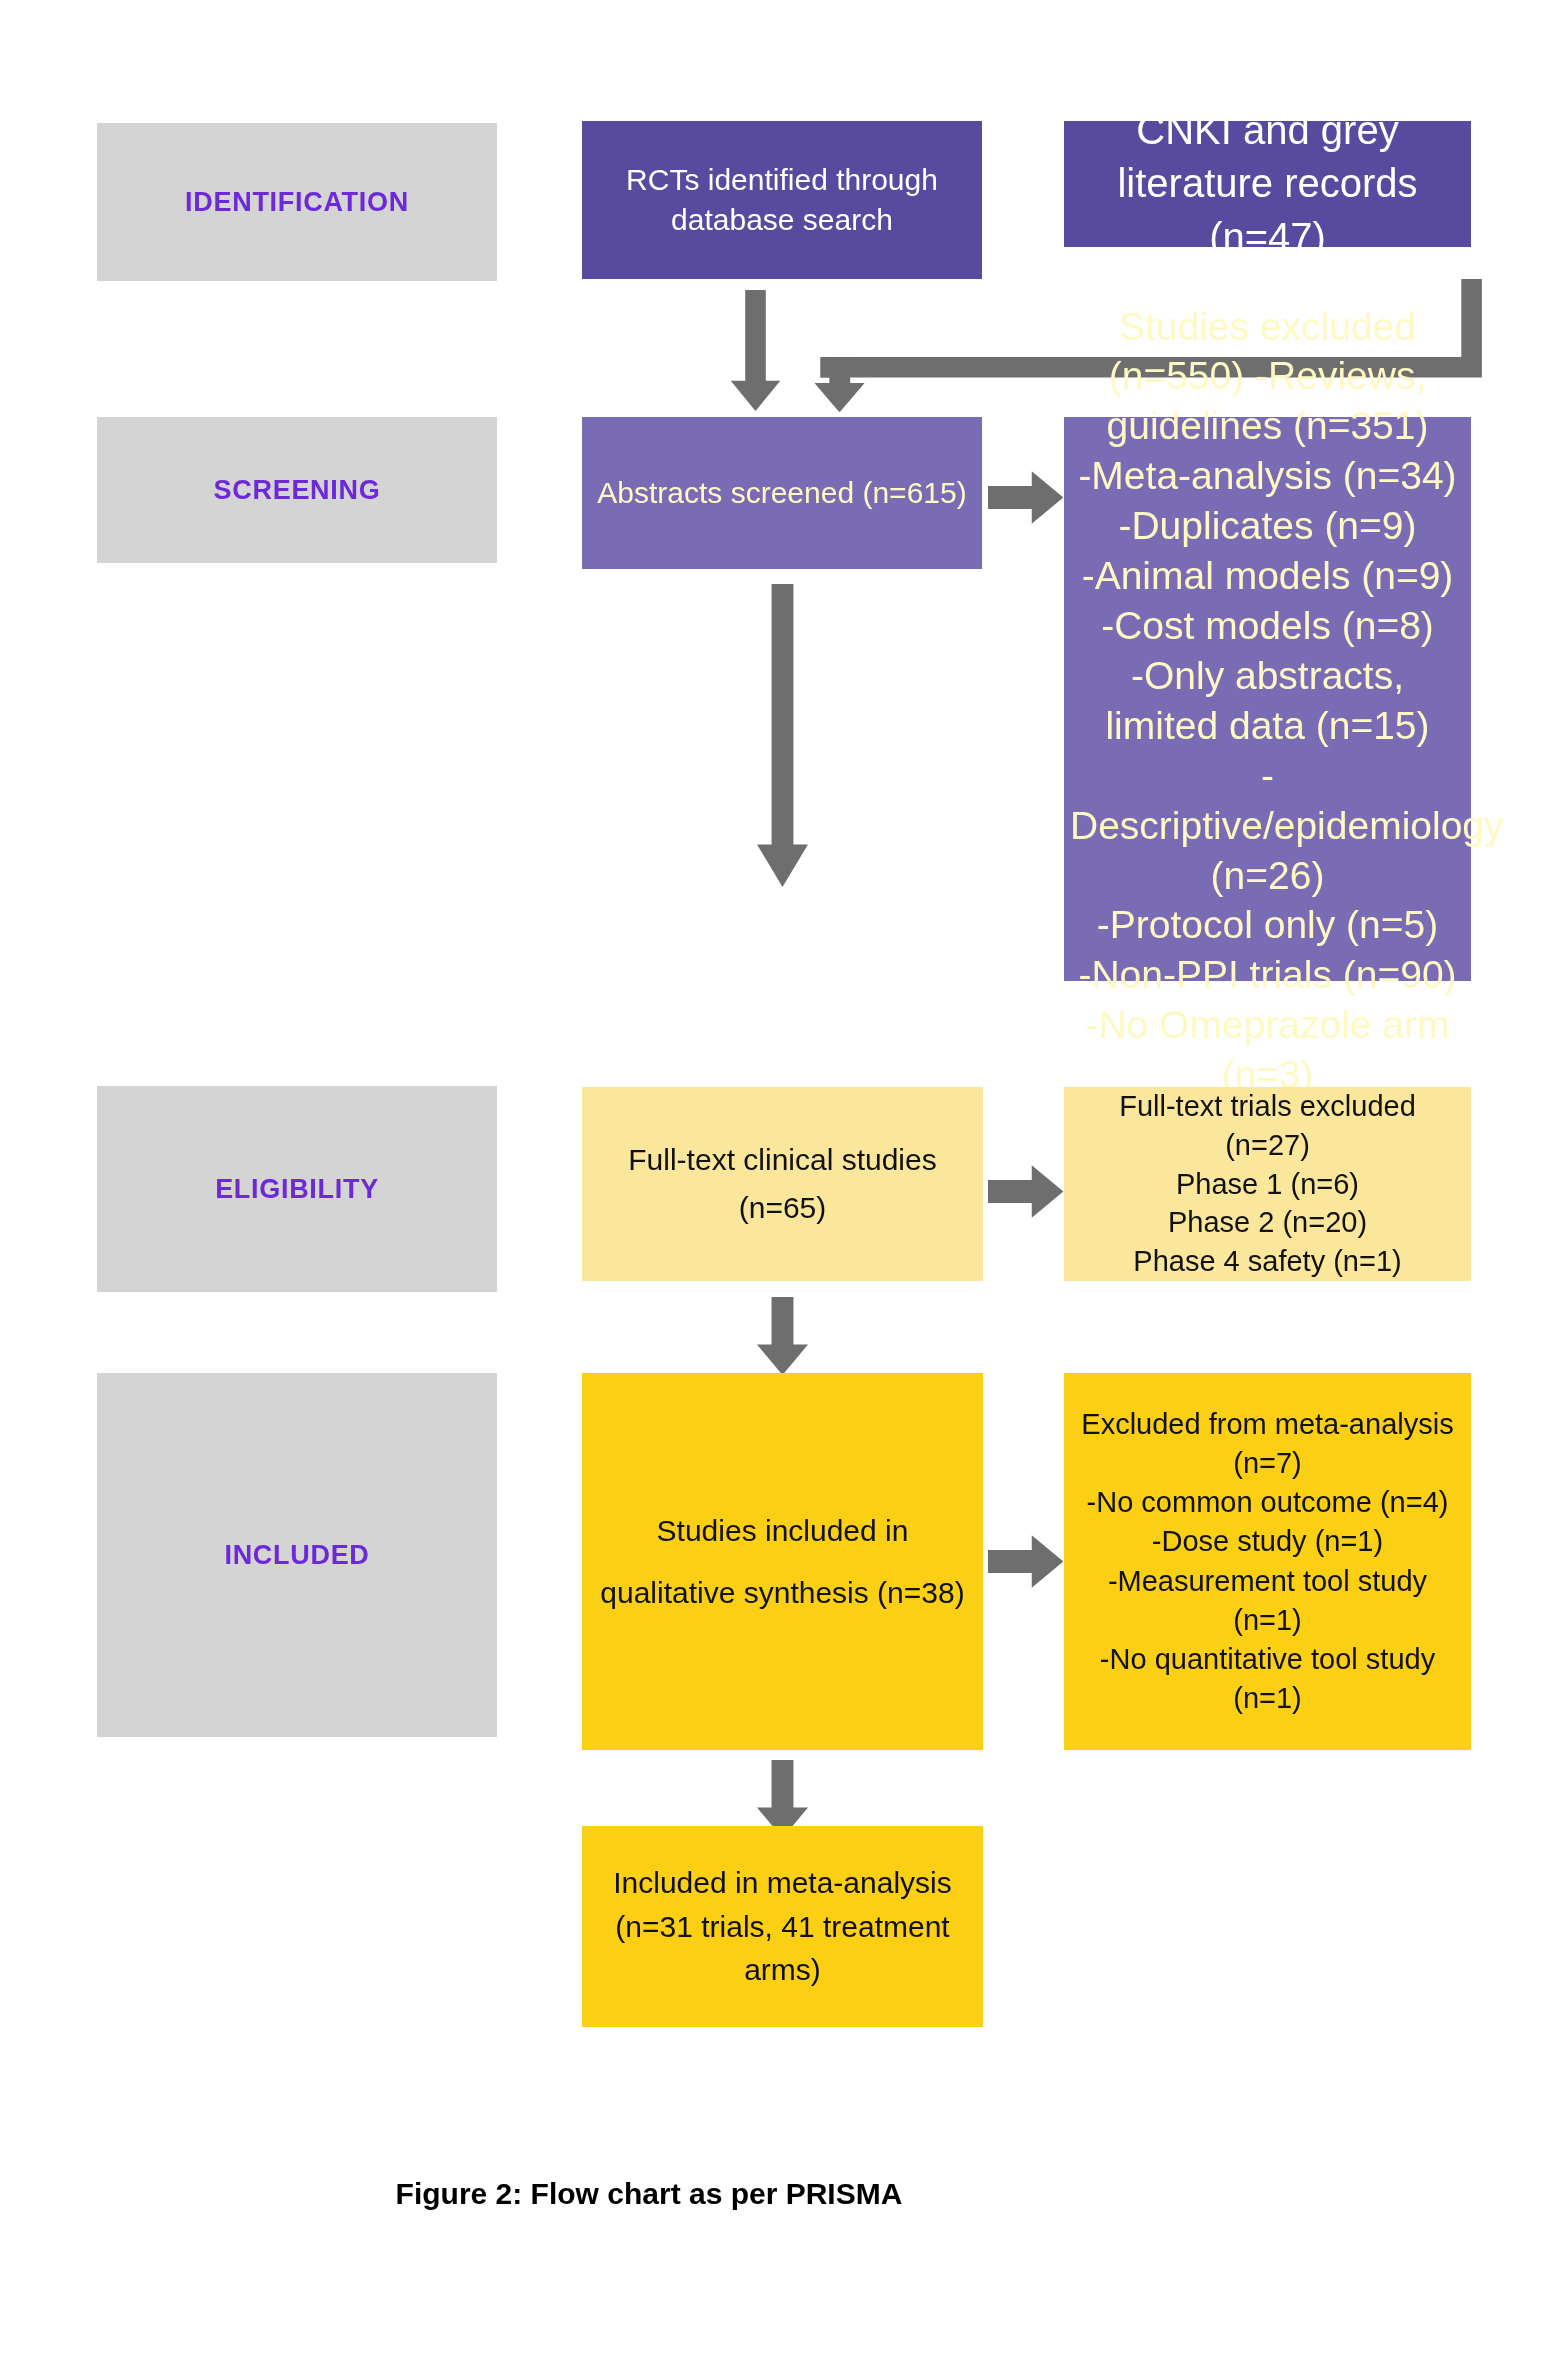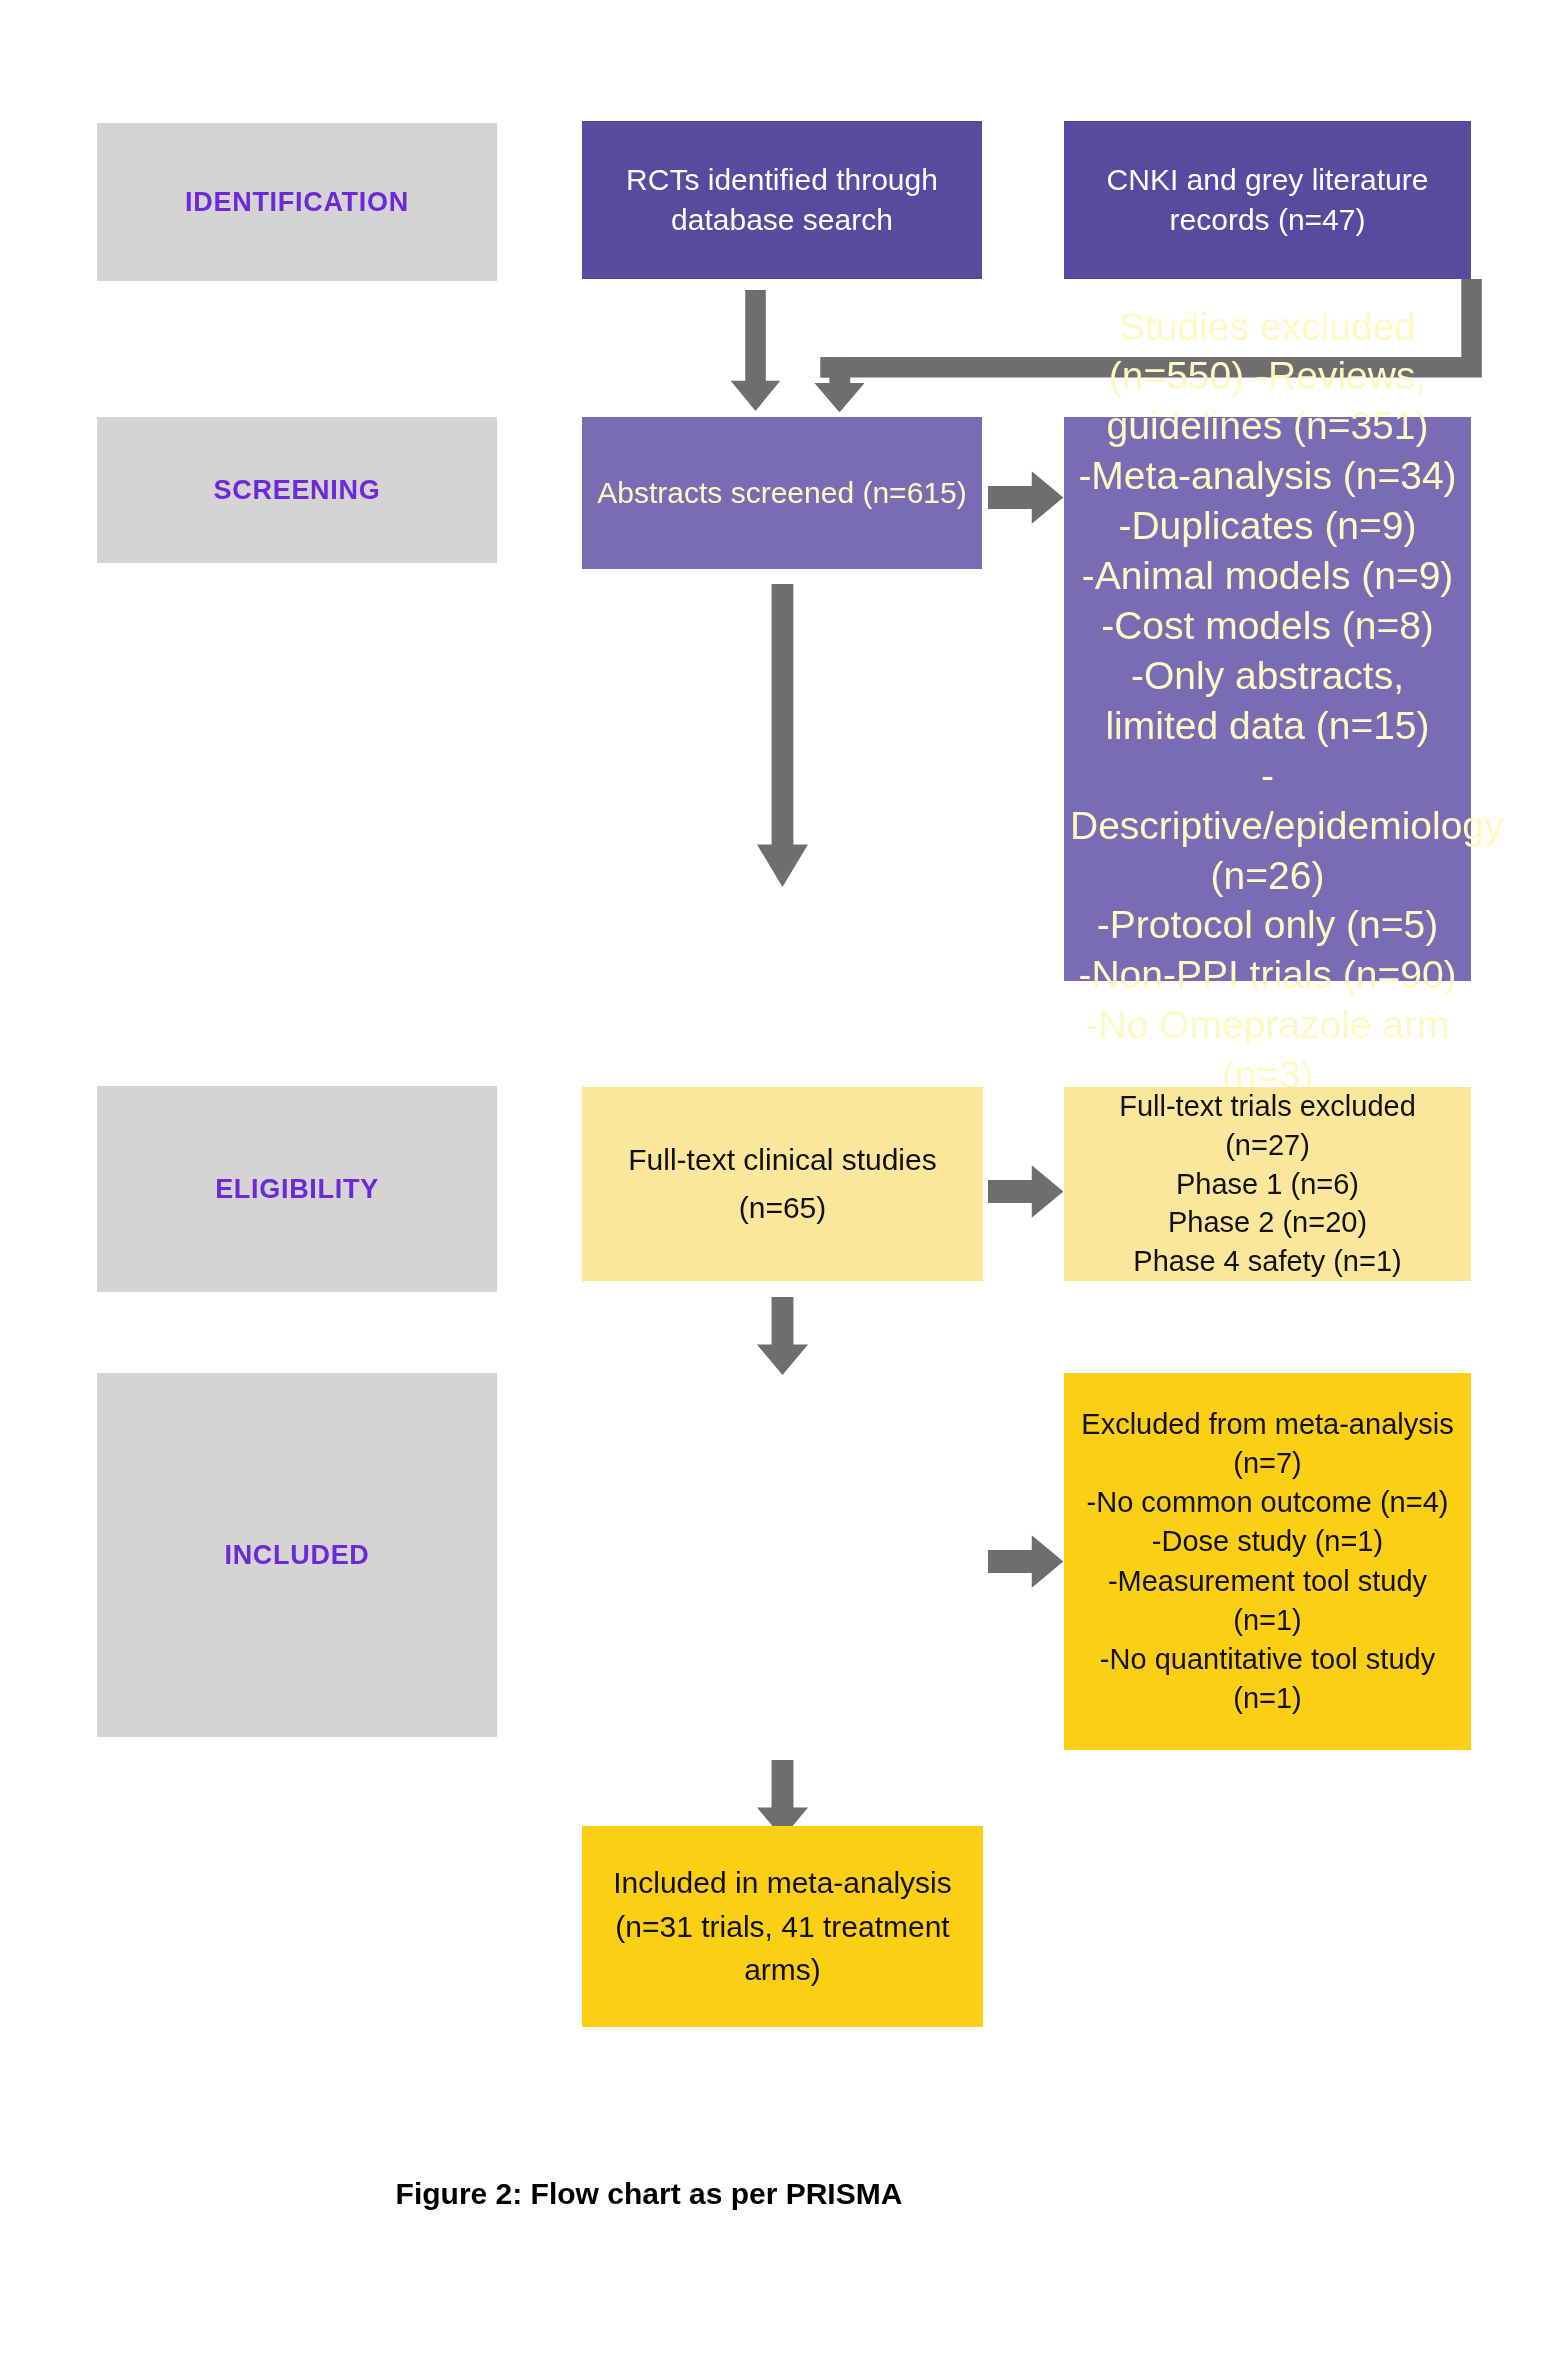--- a/index.html
+++ b/index.html
@@ -92,21 +92,21 @@
   </div>
 
   <div class="stage-label" style="left:97px; top:1373px; width:400px; height:364px;">
     <span class="txt">INCLUDED</span>
   </div>
 
   <div class="node node-purple-dark" style="left:582px; top:121px; width:400px; height:158px; font-size:30px; line-height:1.34; padding:0 13.3px;">
     <span class="txt">RCTs identified through database search</span>
   </div>
 
-  <div class="node node-purple-dark" style="left:1064px; top:121px; width:407px; height:158px; font-size:30px; line-height:1.34; padding:0 6px;">
+  <div class="node node-purple-dark" style="left:1064px; top:121px; width:407px; height:126px; font-size:40px; line-height:1.34; padding:0 6px;">
     <span class="txt">CNKI and grey literature records (n=47)</span>
   </div>
 
   <div class="arrow" style="left:722px; top:290px; width:67px; height:121px;">
     <svg width="67" height="121" viewBox="0 0 110 200">
       <polygon points="38,0 72,0 72,150 96,150 55,200 14,150 38,150" fill="#6e6e6e"></polygon>
     </svg>
   </div>
 
   <div class="arrow" style="left:819px; top:279px; width:674px; height:133px;">
@@ -163,20 +163,23 @@
 Phase 2 (n=20)
 Phase 4 safety (n=1)</span>
   </div>
 
   <div class="arrow" style="left:746px; top:1297px; width:73px; height:78px;">
     <svg width="73" height="78" viewBox="0 0 120 128">
       <polygon points="42,0 78,0 78,78 102,78 60,128 18,78 42,78" fill="#6e6e6e"></polygon>
     </svg>
   </div>
 
+  <div class="node node-yellow-dark" style="left:582px; top:1373px; width:401px; height:377px; font-size:30px; line-height:2.05; padding:0 13.3px;">
+    <span class="txt">Studies included in qualitative synthesis (n=38)</span>
+  </div>
 
   <div class="arrow" style="left:988px; top:1528px; width:79px; height:67px;">
     <svg width="79" height="67" viewBox="0 0 130 110">
       <polygon points="0,36 72,36 72,12 124,55 72,98 72,74 0,74" fill="#6e6e6e"></polygon>
     </svg>
   </div>
 
   <div class="node node-yellow-dark" style="left:1064px; top:1373px; width:407px; height:377px; font-size:29px; line-height:1.35; padding:0 7.3px;">
     <span class="txt">Excluded from meta-analysis (n=7)
 -No common outcome (n=4)

